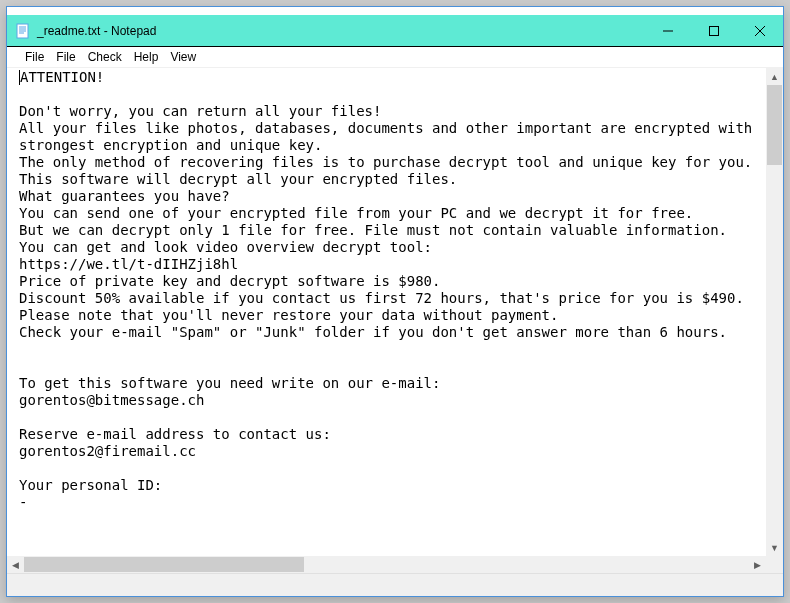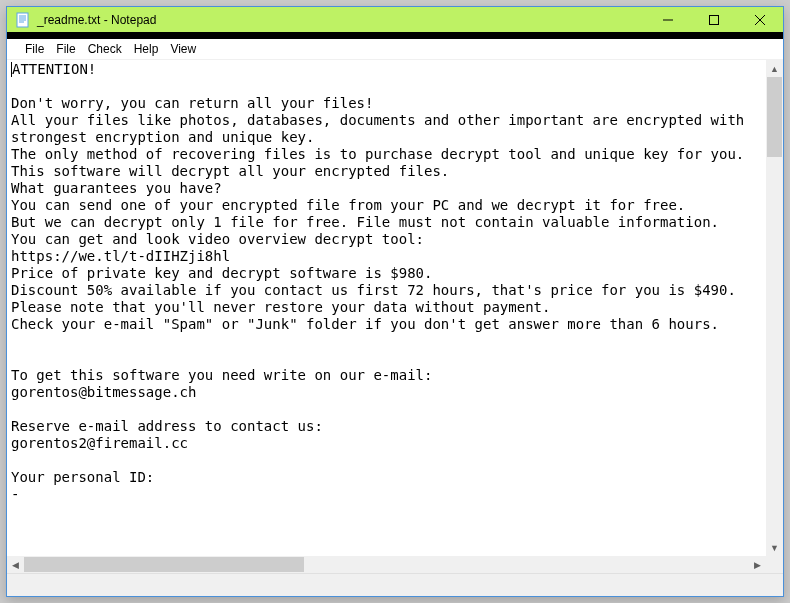--- a/index.html
+++ b/index.html
@@ -18,22 +18,23 @@
     background: #fff;
     border: 1px solid #4a90d9;
     display: flex;
     flex-direction: column;
     box-shadow: 0 4px 12px rgba(0,0,0,0.2);
   }
   .titlebar {
     height: 32px;
     display: flex;
     align-items: center;
-    background: #bef264;
-    border-bottom: 7px solid #000000;
+    background: #5eead4;
+    border-bottom: 1px solid #000000;
+    margin-top: 8px;
   }
   .titlebar .icon {
     width: 16px; height: 16px;
     margin: 0 6px 0 8px;
     flex-shrink: 0;
   }
   .titlebar .title {
     flex: 1;
     font-size: 12px;
     color: #000;
@@ -59,21 +60,21 @@
   }
   .editor-wrap {
     flex: 1;
     position: relative;
     overflow: hidden;
     border-top: 1px solid #f0f0f0;
   }
   .editor {
     position: absolute;
     left: 0; top: 0; right: 17px; bottom: 17px;
-    padding: 1px 4px 1px 4px;
+    padding: 1px 4px 1px 12px;
     font-family: Consolas, "Lucida Console", monospace;
     font-size: 14px;
     line-height: 17px;
     white-space: pre-wrap;
     word-wrap: break-word;
     color: #000;
     background: #fff;
     overflow: hidden;
   }
   .scroll-v {

